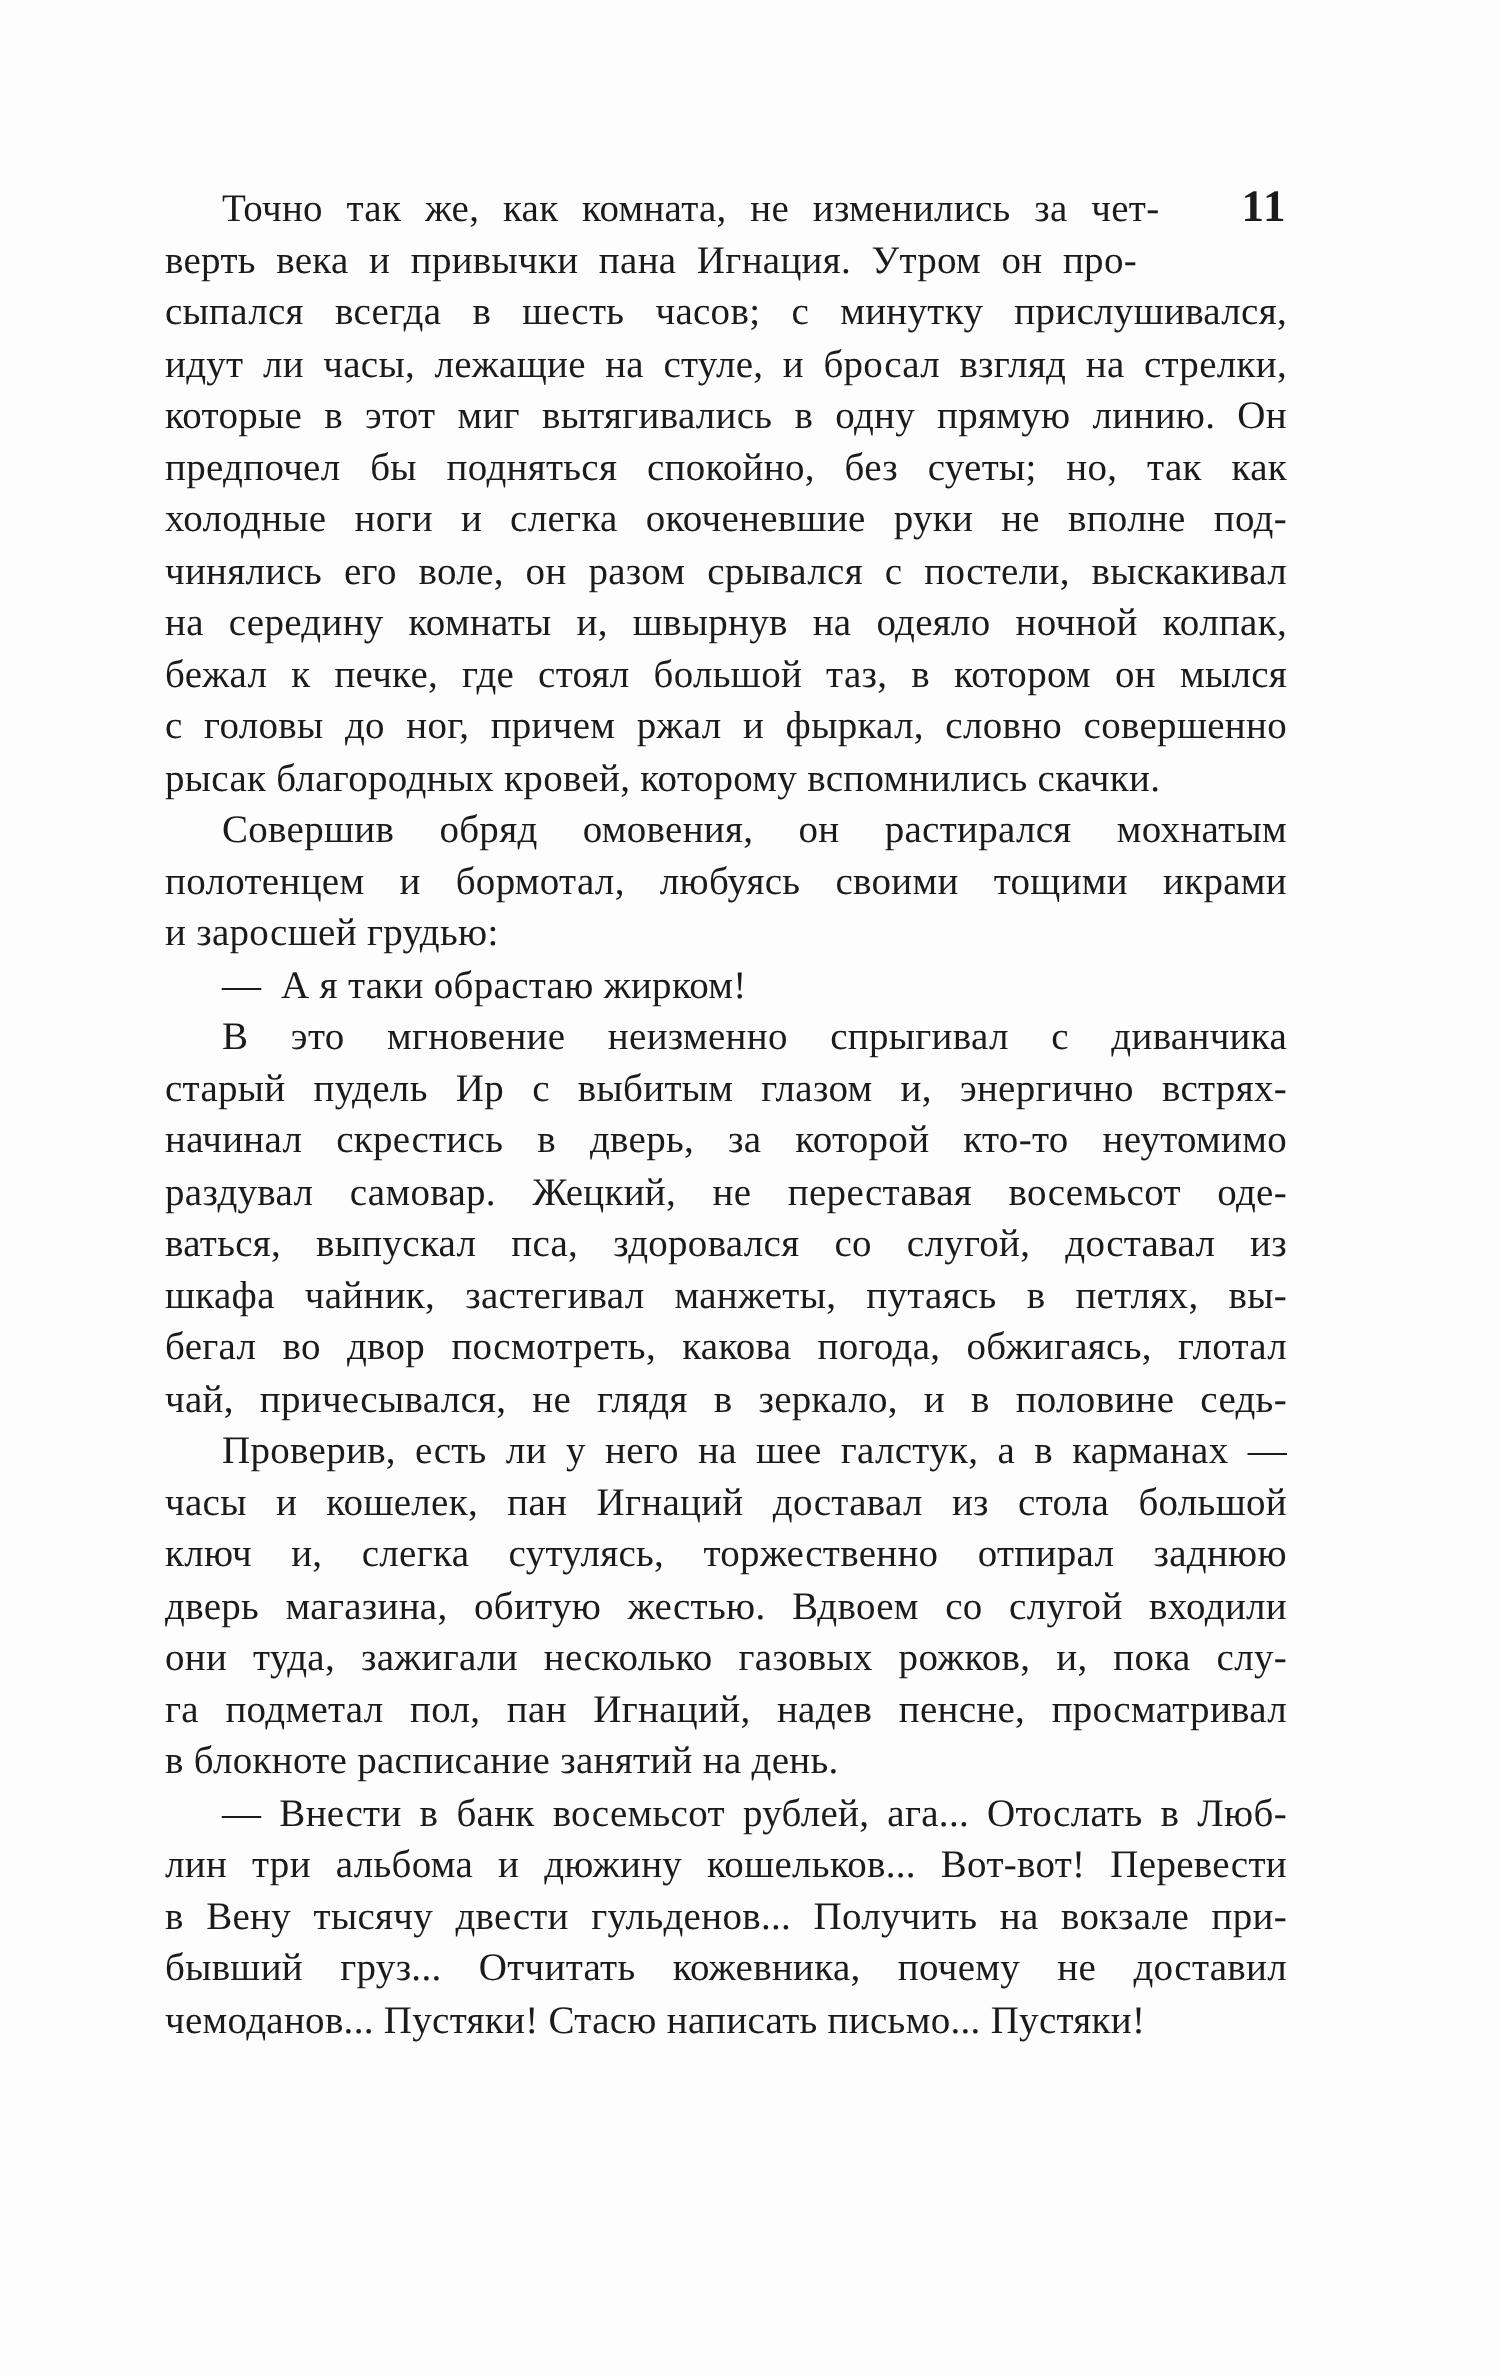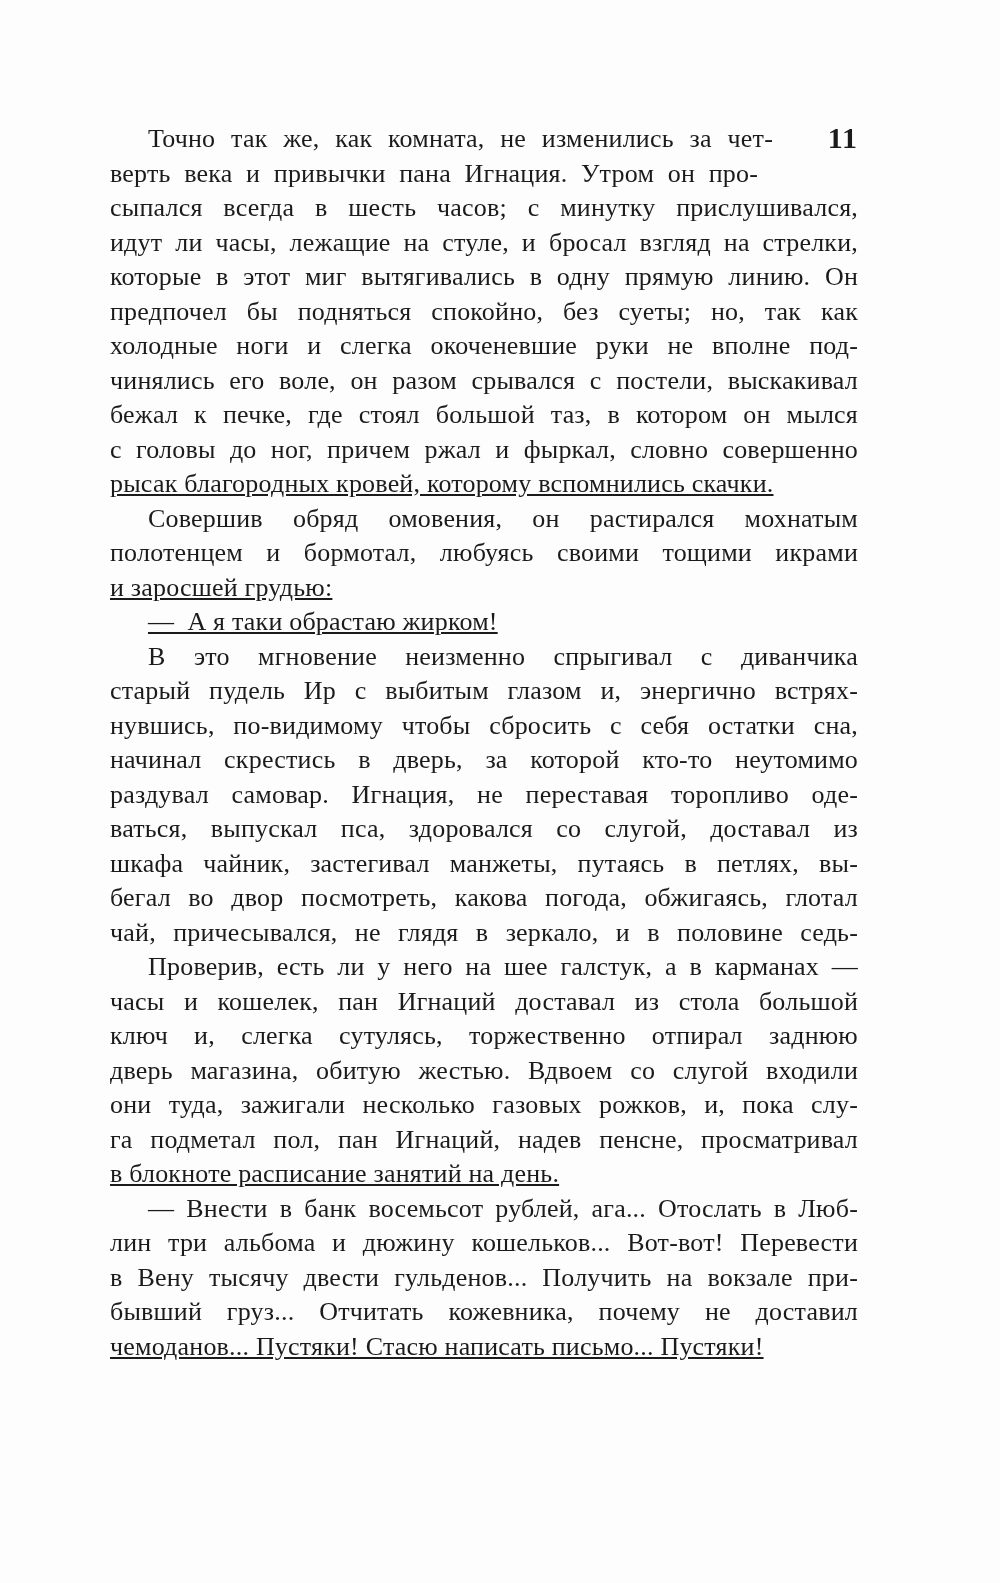--- a/index.html
+++ b/index.html
@@ -51,59 +51,58 @@
     overflow: hidden;
     white-space: normal;
     height: 34.5px;
   }
   .line.indent {
     text-indent: 38px;
   }
   .line.last {
     text-align: left;
     text-align-last: left;
-    text-decoration: underline;
   }
   
   .paragraph:nth-child(1) .line:nth-child(1) { margin-right: 85px; }
   .paragraph:nth-child(1) .line:nth-child(2) { margin-right: 100px; }
 </style>
 </head>
 <body>
 
 <div class="book-page">
   <div class="page-number">11</div>
   <div class="text-block" id="text-block">
       <div class="paragraph">
         <div class="line indent">Точно так же, как комната, не изменились за чет-</div>
         <div class="line">верть века и привычки пана Игнация. Утром он про-</div>
         <div class="line">сыпался всегда в шесть часов; с минутку прислушивался,</div>
         <div class="line">идут ли часы, лежащие на стуле, и бросал взгляд на стрелки,</div>
         <div class="line">которые в этот миг вытягивались в одну прямую линию. Он</div>
         <div class="line">предпочел бы подняться спокойно, без суеты; но, так как</div>
         <div class="line">холодные ноги и слегка окоченевшие руки не вполне под-</div>
         <div class="line">чинялись его воле, он разом срывался с постели, выскакивал</div>
+        <div class="line">на середину комнаты и, швырнув на одеяло ночной колпак,</div>
         <div class="line">бежал к печке, где стоял большой таз, в котором он мылся</div>
         <div class="line">с головы до ног, причем ржал и фыркал, словно совершенно</div>
         <div class="line last">рысак благородных кровей, которому вспомнились скачки.</div>
       </div>
       <div class="paragraph">
         <div class="line indent">Совершив обряд омовения, он растирался мохнатым</div>
         <div class="line">полотенцем и бормотал, любуясь своими тощими икрами</div>
         <div class="line last">и заросшей грудью:</div>
       </div>
       <div class="paragraph">
         <div class="line indent last">— А я таки обрастаю жирком!</div>
       </div>
       <div class="paragraph">
         <div class="line indent">В это мгновение неизменно спрыгивал с диванчика</div>
         <div class="line">старый пудель Ир с выбитым глазом и, энергично встрях-</div>
-        <div class="line">нувшись, по-видимому чтобы сбросить с себя остатки сна,</div>
         <div class="line">начинал скрестись в дверь, за которой кто-то неутомимо</div>
-        <div class="line">раздувал самовар. Игнация, не переставая торопливо оде-</div>
+        <div class="line">раздувал самовар. Жецкий, не переставая восемьсот оде-</div>
         <div class="line">ваться, выпускал пса, здоровался со слугой, доставал из</div>
         <div class="line">шкафа чайник, застегивал манжеты, путаясь в петлях, вы-</div>
         <div class="line">бегал во двор посмотреть, какова погода, обжигаясь, глотал</div>
         <div class="line">чай, причесывался, не глядя в зеркало, и в половине седь-</div>
       </div>
       <div class="paragraph">
         <div class="line indent">Проверив, есть ли у него на шее галстук, а в карманах —</div>
         <div class="line">часы и кошелек, пан Игнаций доставал из стола большой</div>
         <div class="line">ключ и, слегка сутулясь, торжественно отпирал заднюю</div>
         <div class="line">дверь магазина, обитую жестью. Вдвоем со слугой входили</div>

